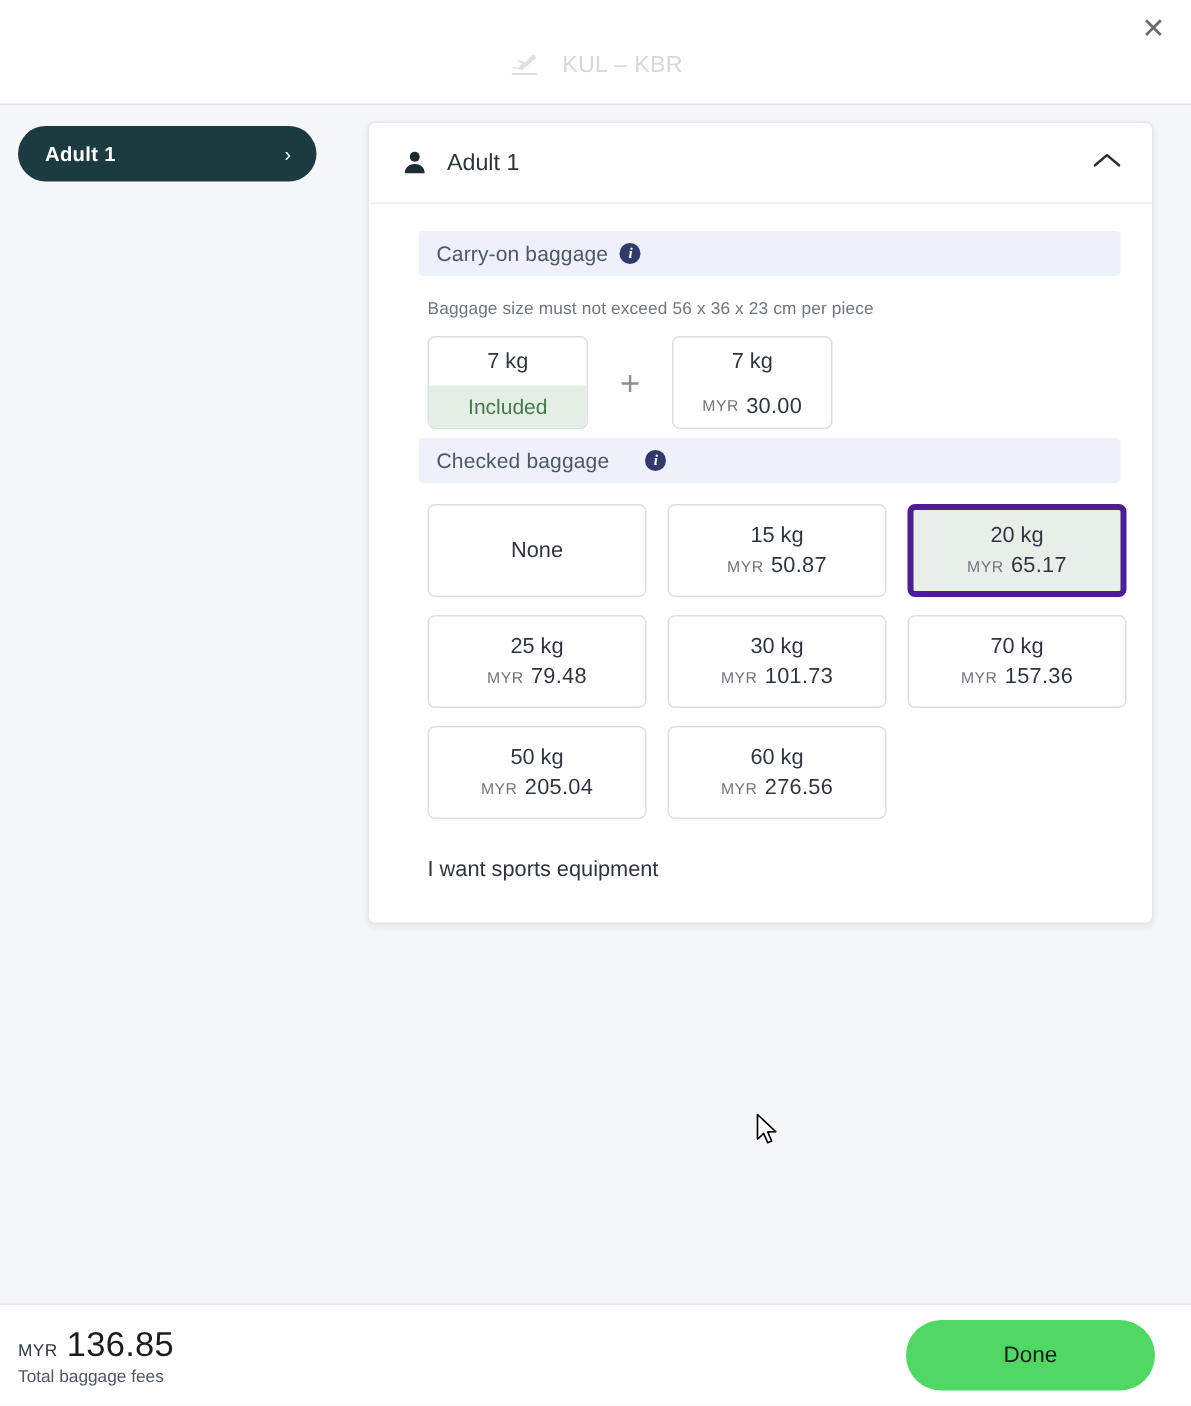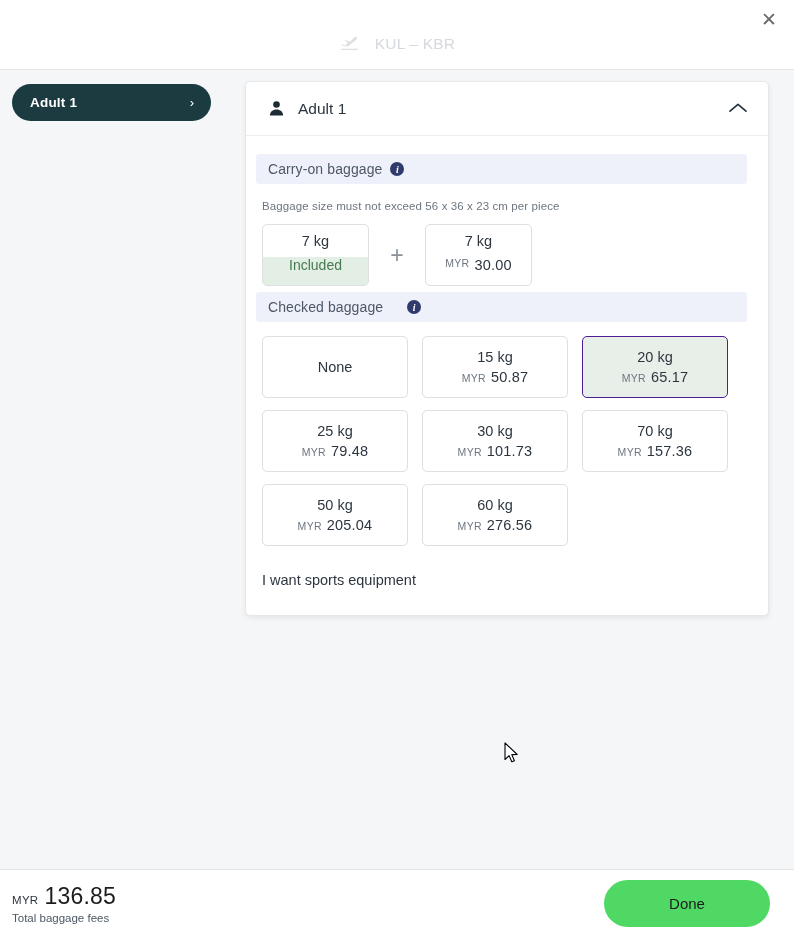--- a/index.html
+++ b/index.html
@@ -63,21 +63,21 @@
   }
   .panel-head {
     height: 54px; display: flex; align-items: center;
     padding: 0 20px 0 22px; border-bottom: 1px solid #eceef0;
     cursor: pointer;
   }
   .person-icon { width: 17px; height: 17px; margin-right: 13px; flex: 0 0 auto; }
   .panel-head-title { font-size: 15.5px; color: #2d3640; flex: 1 1 auto; }
   .chev-up { color: #23323c; display: block; }
 
-  .panel-body { padding: 12px 21px 26px 10px; }
+  .panel-body { padding: 12px 21px 26px 33px; }
 
   .section-head {
     background: #eef1f9;
     border-radius: 3px;
     height: 30px;
     display: flex; align-items: center;
     padding: 0 12px;
     margin-top: 6px;
   }
   .section-head-text { font-size: 14px; color: #4d5866; letter-spacing: .1px; }
@@ -97,21 +97,21 @@
   .carry-row { display: flex; align-items: center; margin-top: 12px; padding-left: 6px; }
   .carry-card {
     width: 107px; border: 1px solid #dcdfe3; border-radius: 5px;
     overflow: hidden; cursor: pointer; background: #ffffff;
   }
   .carry-top {
     height: 32px; display: flex; align-items: center; justify-content: center;
     font-size: 14.5px; color: #2d3640;
   }
   .carry-bot {
-    height: 28px; display: flex; justify-content: center; gap: 5px;
+    height: 28px; display: flex; align-items: center; justify-content: center; gap: 5px;
   }
   .carry-bot.included { background: #e3efe4; }
   .included-text { font-size: 14px; color: #457a4f; }
   .cur { font-size: 10.5px; color: #6d7681; letter-spacing: .3px; }
   .amt { font-size: 14.5px; color: #2d3640; letter-spacing: .2px; }
   .plus-sep {
     width: 56px; text-align: center; font-size: 23px; color: #8a9099; font-weight: 300;
     line-height: 1;
   }
 
@@ -123,21 +123,21 @@
     margin-top: 14px;
     padding-left: 6px;
   }
   .bag-card {
     height: 62px; border: 1px solid #dcdfe3; border-radius: 5px;
     background: #ffffff; cursor: pointer;
     display: flex; flex-direction: column; align-items: center; justify-content: center;
     gap: 4px;
   }
   .bag-card.selected {
-    border: 1px solid #4c1d95; background: #e7efe8;
+    border: 4px solid #4c1d95; background: #e7efe8;
   }
   .bag-card.none-card { justify-content: center; }
   .bag-kg { font-size: 14.5px; color: #2d3640; }
   .bag-price { display: flex; align-items: baseline; gap: 5px; }
 
   .sports-link {
     margin: 26px 0 0 6px; font-size: 14.5px; color: #2d3640; cursor: pointer;
     display: inline-block;
   }
 

